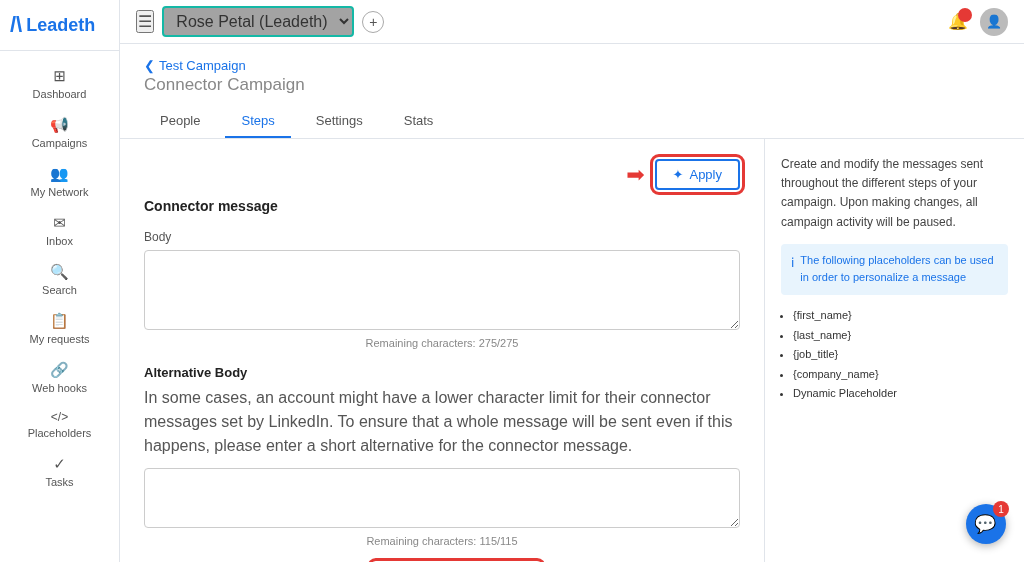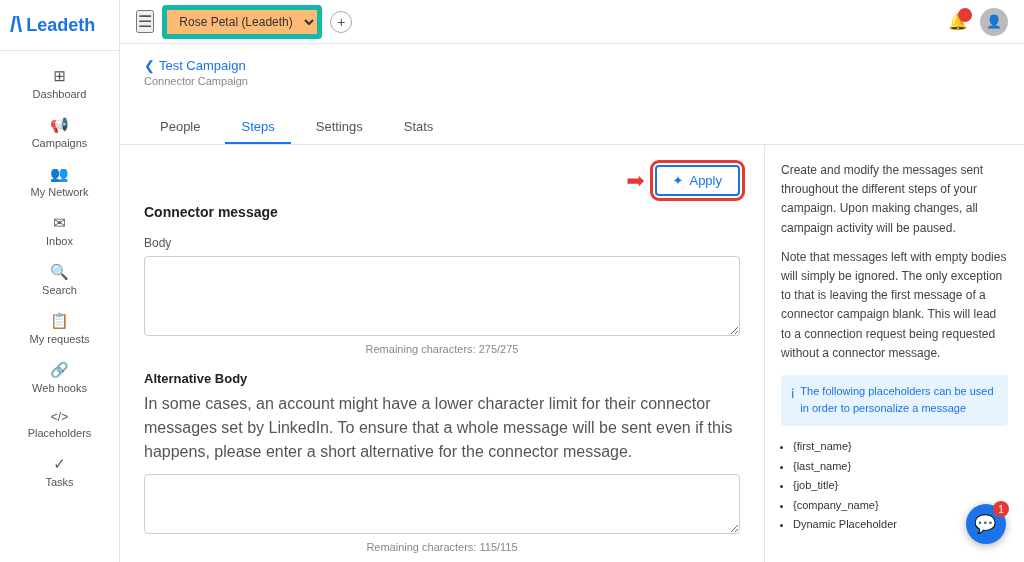--- a/index.html
+++ b/index.html
@@ -10,32 +10,32 @@
     .sidebar-logo { padding: 12px 10px; border-bottom: 1px solid #e0e4ea; }
     .logo-text { font-size: 18px; font-weight: 700; color: #1a73e8; display: flex; align-items: center; gap: 4px; }
     .sidebar-nav { display: flex; flex-direction: column; padding: 8px 0; }
     .nav-item { display: flex; flex-direction: column; align-items: center; padding: 8px 6px; cursor: pointer; color: #555; font-size: 11px; gap: 3px; text-decoration: none; }
     .nav-item .nav-icon { font-size: 15px; }
 
     
     .main-area { flex: 1; display: flex; flex-direction: column; overflow: hidden; }
     .topbar { background: #fff; border-bottom: 1px solid #e0e4ea; display: flex; align-items: center; padding: 0 16px; height: 44px; gap: 8px; }
     .hamburger { cursor: pointer; color: #555; font-size: 16px; }
-    .workspace-select { border: 5px solid #14b8a6; border-radius: 4px; padding: 4px 8px; font-size: 12px; color: #333; background: #fdba74; cursor: pointer; min-width: 160px; }
+    .workspace-select { border: 2px solid #14b8a6; border-radius: 4px; padding: 4px 8px; font-size: 16px; color: #333; background: #a3a3a3; cursor: pointer; min-width: 160px; }
     .add-btn { width: 22px; height: 22px; border-radius: 50%; border: 1px solid #aaa; background: #fff; cursor: pointer; display: flex; align-items: center; justify-content: center; color: #555; font-size: 14px; }
     .topbar-right { margin-left: auto; display: flex; align-items: center; gap: 12px; }
     .notif-btn { position: relative; cursor: pointer; color: #555; font-size: 16px; }
     .notif-badge { position: absolute; top: -4px; right: -4px; background: #e53935; color: #fff; border-radius: 50%; width: 14px; height: 14px; font-size: 9px; display: flex; align-items: center; justify-content: center; }
     .avatar { width: 28px; height: 28px; border-radius: 50%; background: #bbb; cursor: pointer; display: flex; align-items: center; justify-content: center; color: #fff; font-size: 13px; }
 
     
     .content { flex: 1; overflow-y: auto; background: #fff; padding: 0; }
     .page-header { padding: 14px 24px 0; border-bottom: 1px solid #e0e4ea; }
     .breadcrumb-back { color: #1a73e8; cursor: pointer; font-size: 13px; display: flex; align-items: center; gap: 4px; margin-bottom: 2px; }
-    .page-subtitle { font-size: 11px; color: #888; margin-top: 2px; margin-bottom: 24px; }
+    .page-subtitle { font-size: 17px; color: #888; margin-top: 2px; margin-bottom: 10px; }
     .tabs { display: flex; gap: 9px; }
     .tab { padding: 8px 16px; font-size: 13px; cursor: pointer; color: #555; border-bottom: 2px solid transparent; }
     .tab.active { color: #1a73e8; border-bottom: 2px solid #1a73e8; font-weight: 500; }
 
     
     .steps-body { display: flex; gap: 0; }
     .main-content { flex: 1; padding: 20px 24px; }
     .sidebar-help { width: 260px; padding: 16px; border-left: 1px solid #e0e4ea; font-size: 12px; color: #444; line-height: 1.6; flex-shrink: 0; }
 
     .section-title { font-size: 14px; font-weight: 600; color: #222; margin-bottom: 16px; }
@@ -170,21 +170,20 @@
           <div class="arrow-right">➡</div>
           <button class="follow-up-btn">
             <span>⊕</span>
             <span>Follow up message</span>
           </button>
         </div>
       </div>
 
       <div class="sidebar-help">
         <p style="margin-bottom:10px;">Create and modify the messages sent throughout the different steps of your campaign. Upon making changes, all campaign activity will be paused.</p>
-        <p style="margin-bottom:10px;">Note that messages left with empty bodies will simply be ignored. The only exception to that is leaving the first message of a connector campaign blank. This will lead to a connection request being requested without a connector message.</p>
         <div class="help-info-box">
           <span class="info-icon">ℹ</span>
           <span>The following placeholders can be used in order to personalize a message</span>
         </div>
         <ul class="placeholders-list">
           <li>{first_name}</li>
           <li>{last_name}</li>
           <li>{job_title}</li>
           <li>{company_name}</li>
           <li>Dynamic Placeholder</li>

